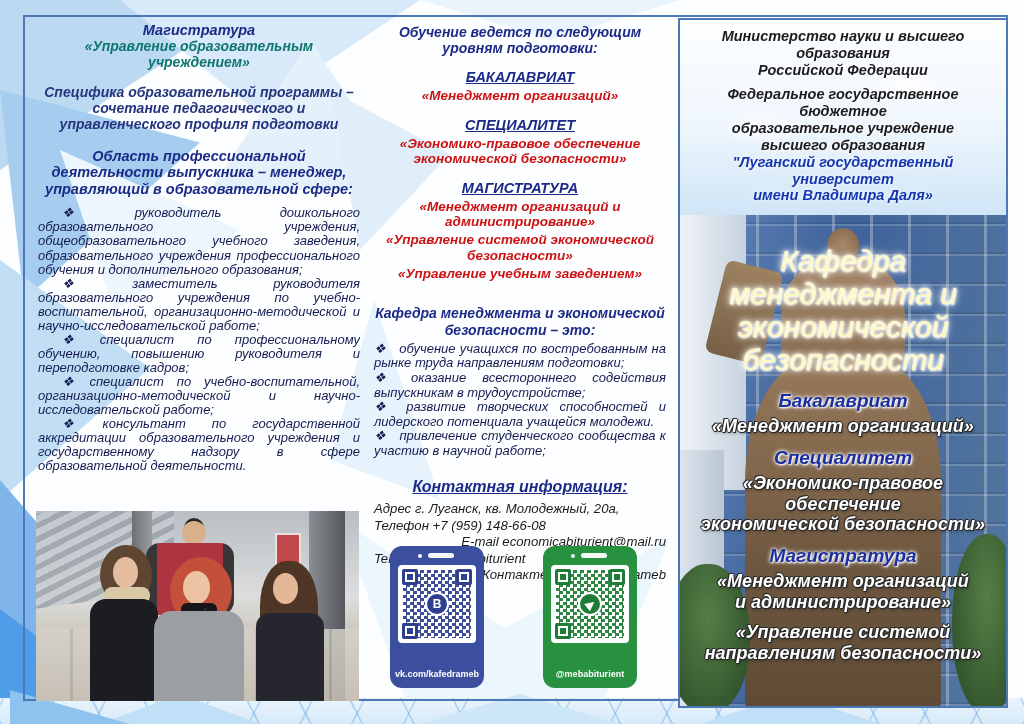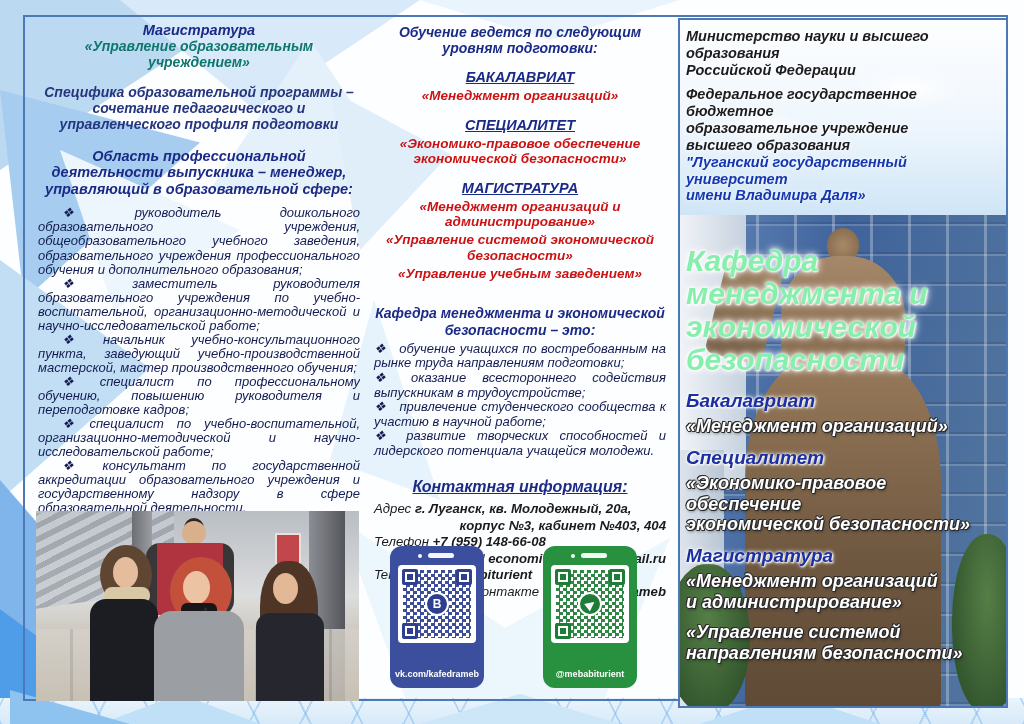--- a/index.html
+++ b/index.html
@@ -77,21 +77,21 @@
   .panel-mid { position:absolute; left:374px; top:24px; width:292px; z-index:2; text-align:center; }
   .mid-intro { font-size:14px; font-weight:bold; color:#1b2a86; line-height:1.16; }
   .m-level-title { margin-top:13px; font-size:14.5px; font-weight:bold; color:#1b2a86; text-decoration:underline; }
   .m-program { margin-top:3px; font-size:13.5px; font-weight:bold; color:#cc1212; line-height:1.14; }
   .mid-about { margin-top:24px; font-size:14px; font-weight:bold; color:#1b2a86; line-height:1.16; }
   .mid-bullets { margin-top:4px; text-align:justify; color:#131c52; font-size:13px; line-height:1.12; }
   .mid-bullets p { margin:0; }
   .mid-contacts-h { margin-top:20px; font-size:16px; font-weight:bold; color:#1b2a86; text-decoration:underline; }
   .contact-lines { margin-top:5px; font-size:13.2px; color:#1b1b1b; line-height:1.25; }
   .c-line.left { text-align:left; } .c-line.right { text-align:right; }
-  .c-label { font-weight:normal; } .c-value { font-weight:bold;text-align:right; }
+  .c-label { font-weight:normal; } .c-value { font-weight:normal;text-align:right; }
 
   
   .phone { position:absolute; top:546px; width:94px; height:142px; border-radius:12px; z-index:2; }
   .phone.vk { left:390px; background:#3c4f9e; }
   .phone.tg { left:543px; background:#27913f; }
   .ph-dot { position:absolute; top:8px; left:28px; width:4px; height:4px; border-radius:50%; background:#fff; opacity:.95; }
   .ph-bar { position:absolute; top:7px; left:38px; width:26px; height:5px; border-radius:3px; background:#fff; opacity:.95; }
   .qr { position:absolute; top:19px; left:8px; width:78px; height:78px; background:#fff; border-radius:4px; }
   .qr-noise { position:absolute; inset:5px;
     background-image:repeating-conic-gradient(var(--qc) 0% 25%, transparent 0% 50%);
@@ -128,29 +128,29 @@
     background:linear-gradient(180deg,#a5886a,#806448); border-radius:46% 46% 30% 30%; }
   .statue-book { z-index:4; left:50%; margin-left:-128px; top:245px; width:58px; height:95px;
     background:linear-gradient(180deg,#9d8161,#776047); transform:rotate(14deg); border-radius:8px; }
   .statue-robe { z-index:4; left:50%; margin-left:-98px; top:340px; width:196px; height:360px;
     background:linear-gradient(180deg,#97795a,#6f5840 55%,#5d4935); border-radius:34% 34% 6% 6%; }
   .tree-l { z-index:5; left:-14px; bottom:-8px; width:84px; height:150px;
     background:radial-gradient(ellipse at 50% 35%, #557f46 0%, #35582f 70%, #2c4b28 100%); border-radius:48%; }
   .tree-r { z-index:5; right:-16px; bottom:-8px; width:70px; height:180px;
     background:radial-gradient(ellipse at 50% 35%, #557f46 0%, #35582f 70%, #2c4b28 100%); border-radius:48%; }
 
-  .rp-content { position:relative; z-index:10; padding:8px 6px 0 6px; }
+  .rp-content { position:relative; z-index:10; text-align:center; padding:8px 6px 0 6px; }
   .rp-ministry, .rp-inst { font-size:14.5px; font-weight:bold; color:#1c1c1e; white-space:pre-line;
     line-height:1.16; text-shadow:0 0 4px rgba(255,255,255,.95), 0 0 7px rgba(255,255,255,.8); }
   .rp-inst { margin-top:8px; }
   .rp-univ { font-size:14.5px; font-weight:bold; color:#1536b0; white-space:pre-line; line-height:1.16;
     text-shadow:0 0 4px rgba(255,255,255,.95); }
   .rp-institute { margin-top:14px; font-size:15px; font-weight:bold; color:#23242a; white-space:pre-line;
     line-height:1.2; text-shadow:0 0 4px rgba(255,255,255,.9); }
-  .rp-title { margin-top:40px; font-size:30px; line-height:1.1; font-weight:bold; color:#86efac; white-space:pre-line;
+  .rp-title { margin-top:40px; font-size:30px; line-height:1.1; font-weight:normal; color:#fef9c3; white-space:pre-line;
     text-shadow:0 0 3px #fff, 0 0 6px #fff, 0 0 10px #fff, 1px 1px 2px #fff; }
   .r-sections { margin-top:14px; }
   .r-level { margin-top:10px; font-size:19px; font-weight:bold; color:#1c2fa0;
     text-shadow:0 0 3px #fff, 0 0 5px #fff, 1px 1px 2px #fff; }
   .r-program { margin-top:4px; font-size:18px; line-height:1.15; font-weight:bold; color:#fff; white-space:pre-line;
     text-shadow:-1px 0 0 #2b2b2b, 1px 0 0 #2b2b2b, 0 -1px 0 #2b2b2b, 0 1px 0 #2b2b2b,
                 1px 1px 0 #2b2b2b, -1px -1px 0 #2b2b2b, 1px 2px 3px rgba(0,0,0,.4); }
   .r-program + .r-program { margin-top:10px; }
 </style>
 </head>
@@ -179,21 +179,20 @@
 <div class="frame"></div>
 
 <div class="panel-left">
   <div class="lp-h1">Магистратура</div>
   <div class="lp-h2">«Управление образовательным учреждением»</div>
   <div class="lp-para">Специфика образовательной программы – сочетание педагогического и управленческого профиля подготовки</div>
   <div class="lp-h3">Область профессиональной деятельности выпускника – менеджер, управляющий в образовательной сфере:</div>
   <div class="lp-bullets">
       <p class="bullet">❖ руководитель дошкольного образовательного учреждения, общеобразовательного учебного заведения, образовательного учреждения профессионального обучения и дополнительного образования;</p>
       <p class="bullet">❖ заместитель руководителя образовательного учреждения по учебно-воспитательной, организационно-методической и научно-исследовательской работе;</p>
-      <p class="bullet">❖ начальник учебно-консультационного пункта, заведующий учебно-производственной мастерской, мастер производственного обучения;</p>
       <p class="bullet">❖ специалист по профессиональному обучению, повышению руководителя и переподготовке кадров;</p>
       <p class="bullet">❖ специалист по учебно-воспитательной, организационно-методической и научно-исследовательской работе;</p>
       <p class="bullet">❖ консультант по государственной аккредитации образовательного учреждения и государственному надзору в сфере образовательной деятельности.</p>
     </div>
 </div>
 
 <div class="photo">
   <div class="ph-stairs"></div>
   <div class="ph-colL"></div>
   <div class="ph-colR"></div>
@@ -224,27 +223,26 @@
       <div class="m-program">«Экономико-правовое обеспечение экономической безопасности»</div>
       <div class="m-level-title">МАГИСТРАТУРА</div>
       <div class="m-program">«Менеджмент организаций и администрирование»</div>
       <div class="m-program">«Управление системой экономической безопасности»</div>
       <div class="m-program">«Управление учебным заведением»</div>
     </div>
   <div class="mid-about">Кафедра менеджмента и экономической безопасности – это:</div>
   <div class="mid-bullets">
       <p class="bullet">❖ обучение учащихся по востребованным на рынке труда направлениям подготовки;</p>
       <p class="bullet">❖ оказание всестороннего содействия выпускникам в трудоустройстве;</p>
+      <p class="bullet">❖ развитие творческих способностей и лидерского потенциала учащейся молодежи.</p>
       <p class="bullet">❖ привлечение студенческого сообщества к участию в научной работе;</p>
-      <p class="bullet">❖ развитие творческих способностей и лидерского потенциала учащейся молодежи.</p>
     </div>
   <div class="mid-contacts-h">Контактная информация:</div>
   <div class="contact-lines">
       <div class="c-line left"><span class="c-label">Адрес&nbsp;</span><span class="c-value">г. Луганск, кв. Молодежный, 20а,</span></div>
-      <div class="c-line right"><span class="c-value">корпус №3, кабинет №403, 404</span></div>
       <div class="c-line left"><span class="c-label">Телефон&nbsp;</span><span class="c-value">+7 (959) 148-66-08</span></div>
       <div class="c-line right"><span class="c-label">E-mail&nbsp;</span><span class="c-value">economicabiturient@mail.ru</span></div>
       <div class="c-line left"><span class="c-label">Telegram&nbsp;</span><span class="c-value">@mebabiturient</span></div>
       <div class="c-line right"><span class="c-label">ВКонтакте&nbsp;</span><span class="c-value">vk.com/kafedrameb</span></div>
     </div>
 </div>
 
 <div class="phone vk" style="--qc:#2e3f8f;">
   <div class="ph-dot"></div>
   <div class="ph-bar"></div>

